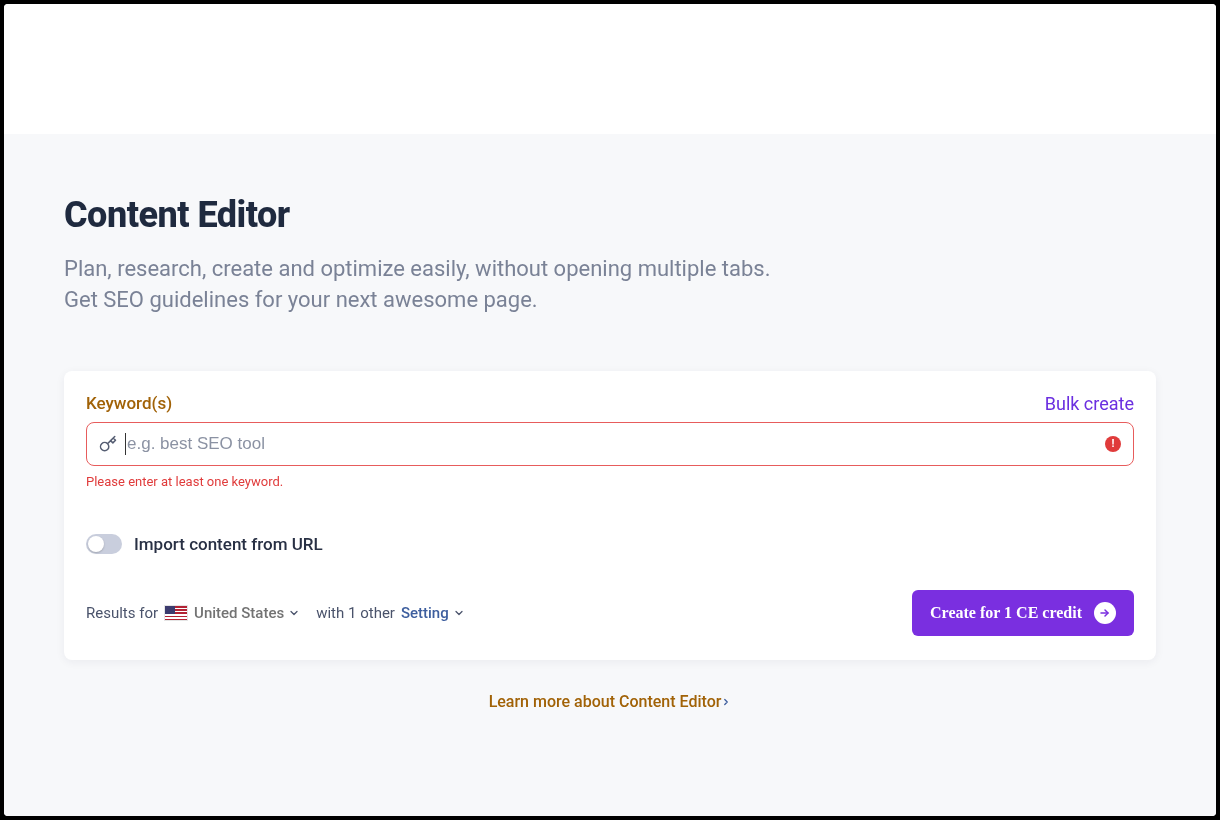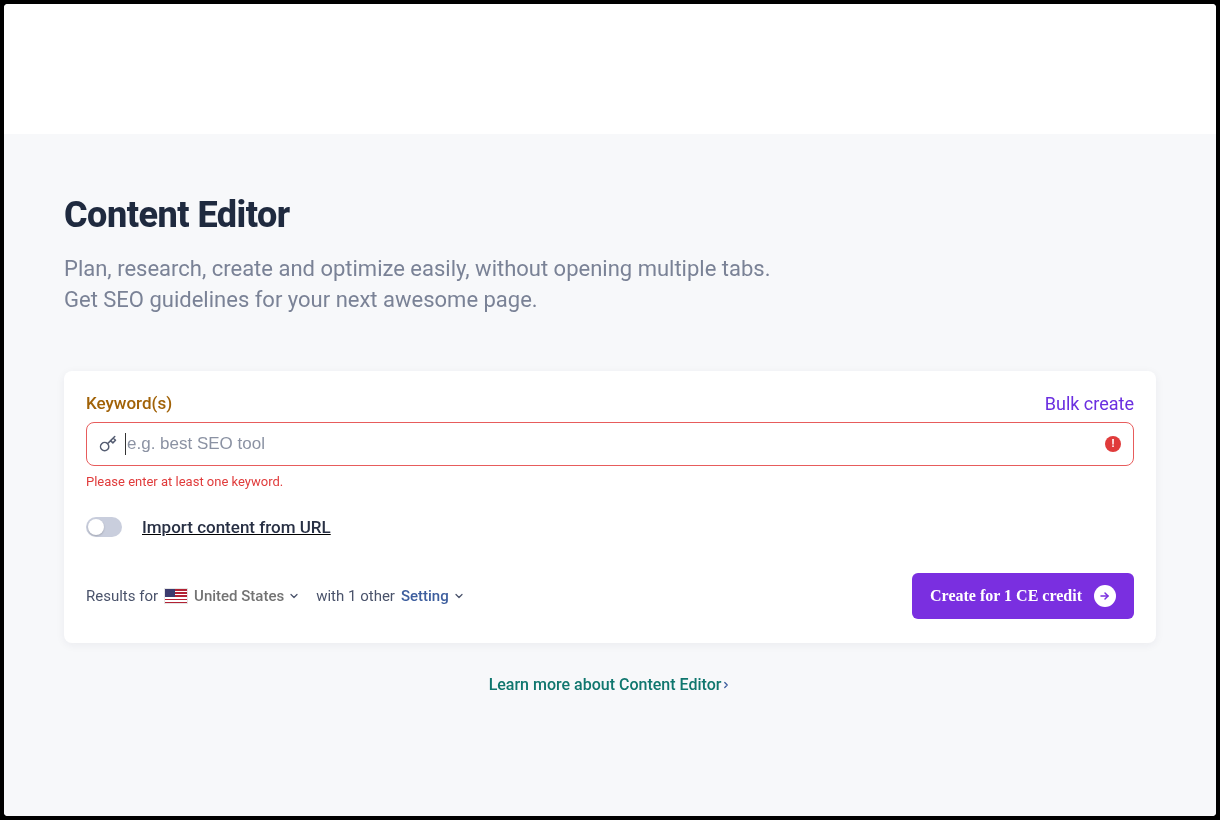--- a/index.html
+++ b/index.html
@@ -125,23 +125,22 @@
       font-weight: 700;
     }
     .error-msg {
       color: #e03b3b;
       font-size: 13px;
       margin-top: 8px;
     }
     .toggle-row {
       display: flex;
       align-items: center;
-      gap: 20px;
-      margin-top: 28px;
-      text-decoration: underline;
+      gap: 12px;
+      margin-top: 45px;
     }
     .toggle {
       width: 36px;
       height: 20px;
       background: #c9cedd;
       border-radius: 999px;
       position: relative;
       cursor: pointer;
       flex-shrink: 0;
     }
@@ -237,21 +236,21 @@
       height: 22px;
       background: #fff;
       border-radius: 50%;
       display: flex;
       align-items: center;
       justify-content: center;
     }
     .learn-more {
       text-align: center;
       margin-top: 32px;
-      color: #0f766e;
+      color: #a16207;
       font-size: 16px;
       font-weight: 500;
       cursor: pointer;
       display: flex;
       align-items: center;
       justify-content: center;
       gap: 0;
     }
   </style>
 </head>

